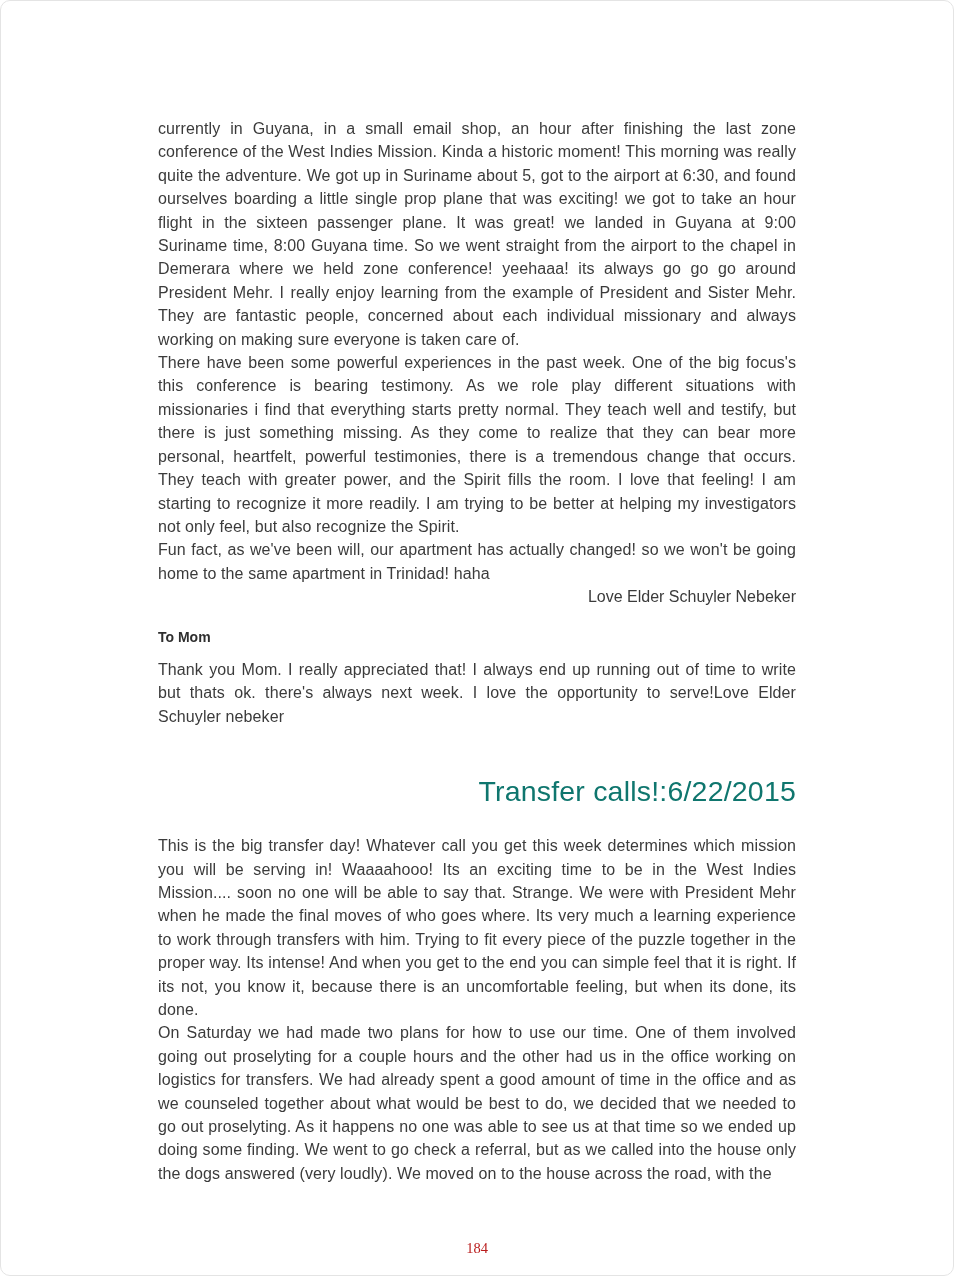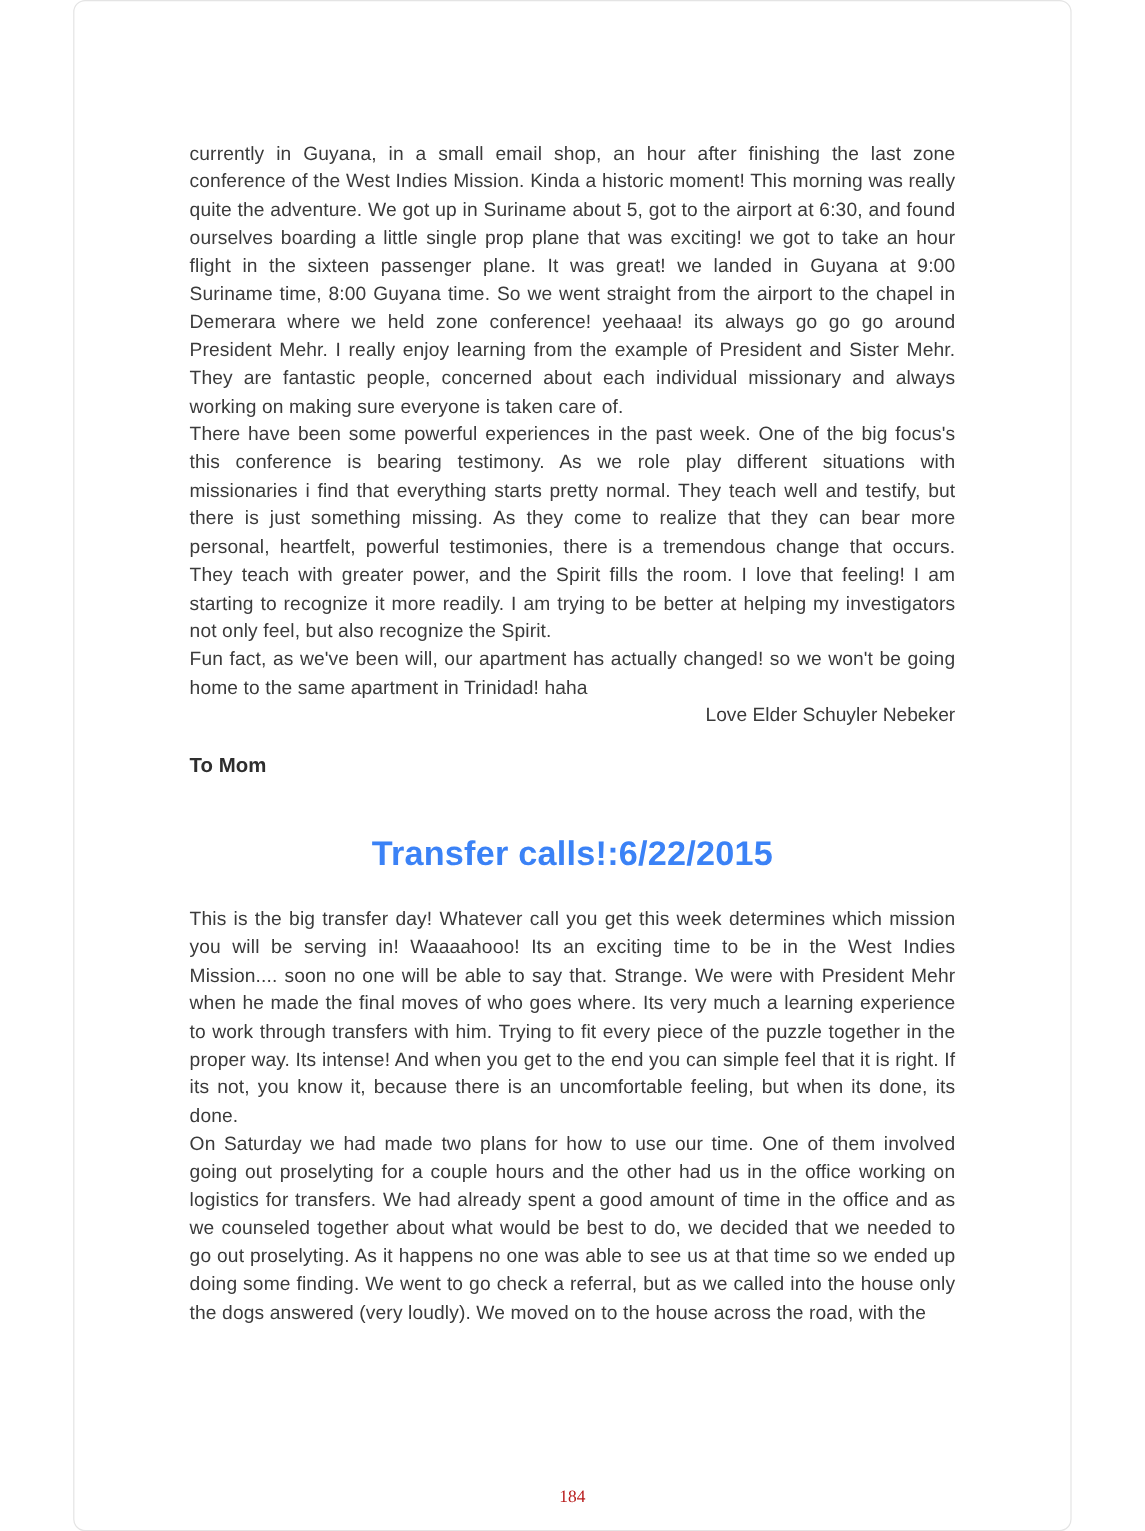--- a/index.html
+++ b/index.html
@@ -3,21 +3,21 @@
 <meta charset="utf-8">
 <style>
   html, body {
     margin: 0;
     padding: 0;
     background: #ffffff;
     font-family: "Liberation Sans", sans-serif;
   }
   .page {
     position: relative;
-    width: 832px;
+    width: 954px;
     height: 1276px;
     box-sizing: border-box;
     background: #ffffff;
     border: 1px solid #e4e4e4;
     border-radius: 10px;
     overflow: hidden;
     margin: 0 auto;
   }
   .content {
     width: 638px;
@@ -33,32 +33,32 @@
     letter-spacing: 0.1px;
   }
   .signature {
     margin: 0;
     font-size: 16px;
     line-height: 23.4px;
     text-align: right;
   }
   .sub-heading {
     margin: 17px 0 9px 0;
-    font-size: 17px;
+    font-size: 14px;
     line-height: 23.4px;
     font-weight: bold;
     color: #2e2e2e;
   }
   .big-heading {
     margin: 46px 0 26px 0;
     font-size: 28.5px;
     line-height: 34px;
-    font-weight: bold;
-    text-align: center;
-    color: #3b82f6;
+    font-weight: normal;
+    text-align: right;
+    color: #0f766e;
     letter-spacing: 0.2px;
   }
   .page-number {
     position: absolute;
     bottom: 18px;
     left: 0;
     width: 100%;
     text-align: center;
     font-family: "Liberation Serif", serif;
     font-size: 14.5px;
@@ -70,20 +70,21 @@
 
 <div class="page">
   <div class="content">
 
     <p class="body-text">currently in Guyana, in a small email shop, an hour after finishing the last zone conference of the West Indies Mission. Kinda a historic moment! This morning was really quite the adventure. We got up in Suriname about 5, got to the airport at 6:30, and found ourselves boarding a little single prop plane that was exciting! we got to take an hour flight in the sixteen passenger plane. It was great! we landed in Guyana at 9:00 Suriname time, 8:00 Guyana time. So we went straight from the airport to the chapel in Demerara where we held zone conference! yeehaaa! its always go go go around President Mehr. I really enjoy learning from the example of President and Sister Mehr. They are fantastic people, concerned about each individual missionary and always working on making sure everyone is taken care of.</p>
     <p class="body-text">There have been some powerful experiences in the past week. One of the big focus's this conference is bearing testimony. As we role play different situations with missionaries i find that everything starts pretty normal. They teach well and testify, but there is just something missing. As they come to realize that they can bear more personal, heartfelt, powerful testimonies, there is a tremendous change that occurs. They teach with greater power, and the Spirit fills the room. I love that feeling! I am starting to recognize it more readily. I am trying to be better at helping my investigators not only feel, but also recognize the Spirit.</p>
     <p class="body-text">Fun fact, as we've been will, our apartment has actually changed! so we won't be going home to the same apartment in Trinidad! haha</p>
     <p class="signature">Love Elder Schuyler Nebeker</p>
 
     <h3 class="sub-heading">To Mom</h3>
+    <p class="body-text">Thank you Mom. I really appreciated that! I always end up running out of time to write but thats ok. there's always next week. I love the opportunity to serve!Love Elder Schuyler nebeker</p>
 
     <h1 class="big-heading">Transfer calls!:6/22/2015</h1>
     <p class="body-text">This is the big transfer day! Whatever call you get this week determines which mission you will be serving in! Waaaahooo! Its an exciting time to be in the West Indies Mission.... soon no one will be able to say that. Strange. We were with President Mehr when he made the final moves of who goes where. Its very much a learning experience to work through transfers with him. Trying to fit every piece of the puzzle together in the proper way. Its intense! And when you get to the end you can simple feel that it is right. If its not, you know it, because there is an uncomfortable feeling, but when its done, its done.</p>
     <p class="body-text">On Saturday we had made two plans for how to use our time. One of them involved going out proselyting for a couple hours and the other had us in the office working on logistics for transfers. We had already spent a good amount of time in the office and as we counseled together about what would be best to do, we decided that we needed to go out proselyting. As it happens no one was able to see us at that time so we ended up doing some finding. We went to go check a referral, but as we called into the house only the dogs answered (very loudly). We moved on to the house across the road, with the</p>
 
   </div>
 
   <div class="page-number">184</div>
 </div>
 

